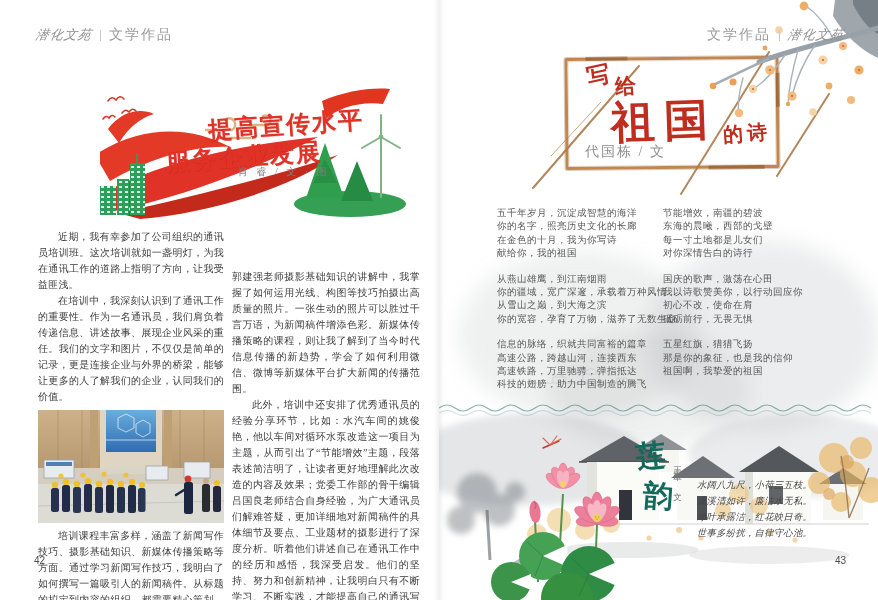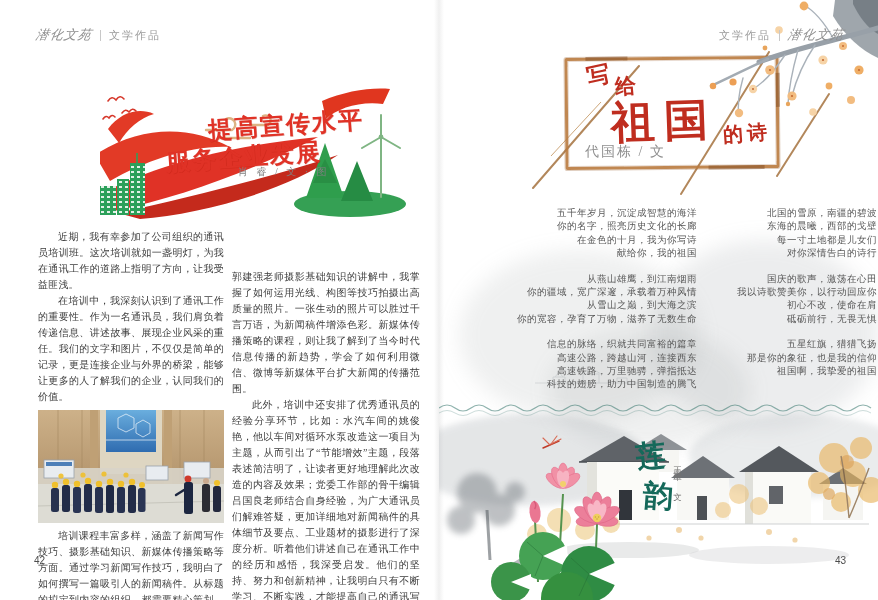--- a/index.html
+++ b/index.html
@@ -10,21 +10,21 @@
   .page.right{left:439px;}
   .fold{position:absolute;left:434px;top:0;width:10px;height:600px;
         background:linear-gradient(90deg,rgba(0,0,0,0),rgba(110,110,110,.10),rgba(0,0,0,0));}
 
   
   .hdr{position:absolute;display:flex;align-items:center;gap:8px;z-index:6;}
   .hdr-left{left:36px;top:26px;}
   .hdr-right{right:34px;top:26px;}
   .hdr .logo{font-style:italic;font-size:13px;color:#8e8e8e;letter-spacing:1px;transform:skewX(-10deg);}
   .hdr .bar{width:1px;height:11px;background:#c8c8c8;}
-  .hdr .sect{font-size:11px;color:#9a9a9a;letter-spacing:2px;font-family:"Liberation Sans",sans-serif;}
+  .hdr .sect{font-size:14px;color:#9a9a9a;letter-spacing:2px;font-family:"Liberation Sans",sans-serif;}
 
   
   .title-art{position:absolute;left:100px;top:85px;width:340px;height:134px;}
   .title-art svg{position:absolute;left:0;top:0;}
   .t-line{position:absolute;color:#e03226;font-weight:900;font-size:24px;letter-spacing:2px;
           font-family:"Liberation Sans",sans-serif;transform:rotate(-4deg);white-space:nowrap;
           text-shadow:0.5px 0.5px 0 rgba(180,30,15,.35);}
   .t-line1{left:108px;top:24px;}
   .t-line2{left:66px;top:56px;}
   .t-byline{position:absolute;left:138px;top:80px;font-size:10px;color:#808080;letter-spacing:3px;white-space:nowrap;}
@@ -51,21 +51,21 @@
   .blot.b2{right:12px;bottom:-4px;width:56px;height:4px;}
   .blot.b3{right:-4px;top:14px;width:4px;height:34px;}
   .cal{position:absolute;color:#bf2d1f;font-weight:bold;white-space:nowrap;z-index:4;}
   .cal-pre1{left:148px;top:60px;font-size:23px;transform:rotate(-12deg);}
   .cal-pre2{left:176px;top:72px;font-size:21px;transform:rotate(-5deg);}
   .cal-main{left:172px;top:92px;font-size:44px;letter-spacing:9px;transform:rotate(-2deg);}
   .cal-post{left:284px;top:120px;font-size:20px;letter-spacing:4px;transform:rotate(-4deg);}
   .p-byline{position:absolute;left:146px;top:143px;font-size:14px;color:#8f8f8f;letter-spacing:2px;z-index:4;white-space:nowrap;}
 
   
-  .poem-col{position:absolute;font-size:9.5px;line-height:13.4px;color:#565656;letter-spacing:.5px;z-index:3;white-space:nowrap;text-align:right;}
+  .poem-col{position:absolute;font-size:9.5px;line-height:13.4px;color:#565656;letter-spacing:.5px;z-index:3;white-space:nowrap;}
   .pcol1{left:58px;top:207px;width:200px;}
   .pcol2{left:224px;top:207px;width:214px;}
   .pline.gap{height:12px;}
 
   
   .wash{position:absolute;border-radius:50%;filter:blur(10px);z-index:1;}
   .wash.w1{left:20px;top:250px;width:240px;height:170px;background:rgba(140,148,152,.14);}
   .wash.w2{left:210px;top:240px;width:230px;height:190px;background:rgba(140,148,152,.17);}
   .wash.w3{left:110px;top:330px;width:200px;height:120px;background:rgba(120,130,135,.12);}
 
@@ -353,21 +353,21 @@
         <div class="pline">你的疆域，宽广深邃，承载着万种风情</div>
         <div class="pline">从雪山之巅，到大海之滨</div>
         <div class="pline">你的宽容，孕育了万物，滋养了无数生命</div>
         <div class="pline gap"></div>
         <div class="pline">信息的脉络，织就共同富裕的篇章</div>
         <div class="pline">高速公路，跨越山河，连接西东</div>
         <div class="pline">高速铁路，万里驰骋，弹指抵达</div>
         <div class="pline">科技的翅膀，助力中国制造的腾飞</div>
       </div>
     <div class="poem-col pcol2">
-        <div class="pline">北国的雪原，南疆的碧波</div>
+        <div class="pline">节能增效，南疆的碧波</div>
         <div class="pline">东海的晨曦，西部的戈壁</div>
         <div class="pline">每一寸土地都是儿女们</div>
         <div class="pline">对你深情告白的诗行</div>
         <div class="pline gap"></div>
         <div class="pline">国庆的歌声，激荡在心田</div>
         <div class="pline">我以诗歌赞美你，以行动回应你</div>
         <div class="pline">初心不改，使命在肩</div>
         <div class="pline">砥砺前行，无畏无惧</div>
         <div class="pline gap"></div>
         <div class="pline">五星红旗，猎猎飞扬</div>
@@ -527,18 +527,24 @@
               <line x1="112" y1="46" x2="122" y2="41"></line>
             <line x1="111" y1="47" x2="104" y2="40"></line>
           </g>
         </g>
       </g>
     </svg>
 
     <div class="lz lz1">莲</div>
     <div class="lz lz2">韵</div>
     <div class="lz-byline">王翠翠 / 文</div>
+    <div class="lotus-lines">
+        <div class="lline">水阔八九尺，小荷三五枝。</div>
+        <div class="lline">濂溪清如许，廉洁水无私。</div>
+        <div class="lline">绿叶承露洁，红花映日奇。</div>
+        <div class="lline">世事多纷扰，自律守心池。</div>
+      </div>
 
     <div class="pagenum pn-right">43</div>
   </div>
 
   <div class="fold"></div>
 </div>
 
 </body></html>

